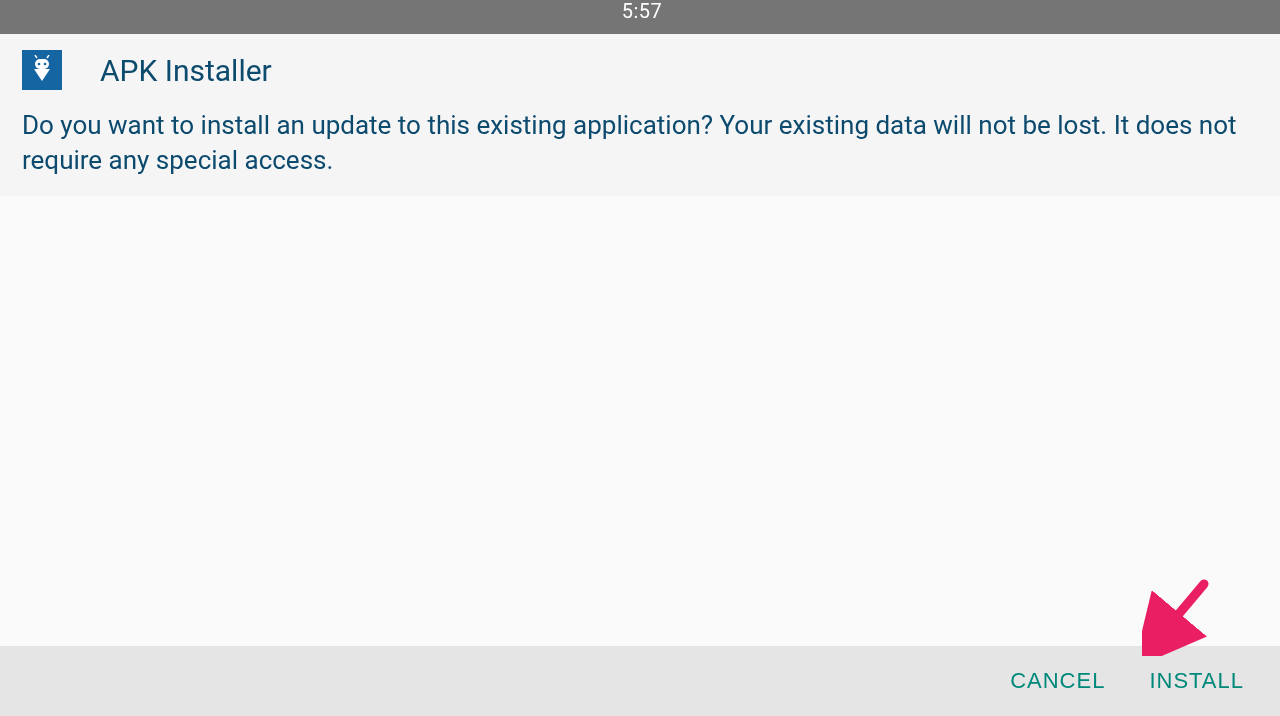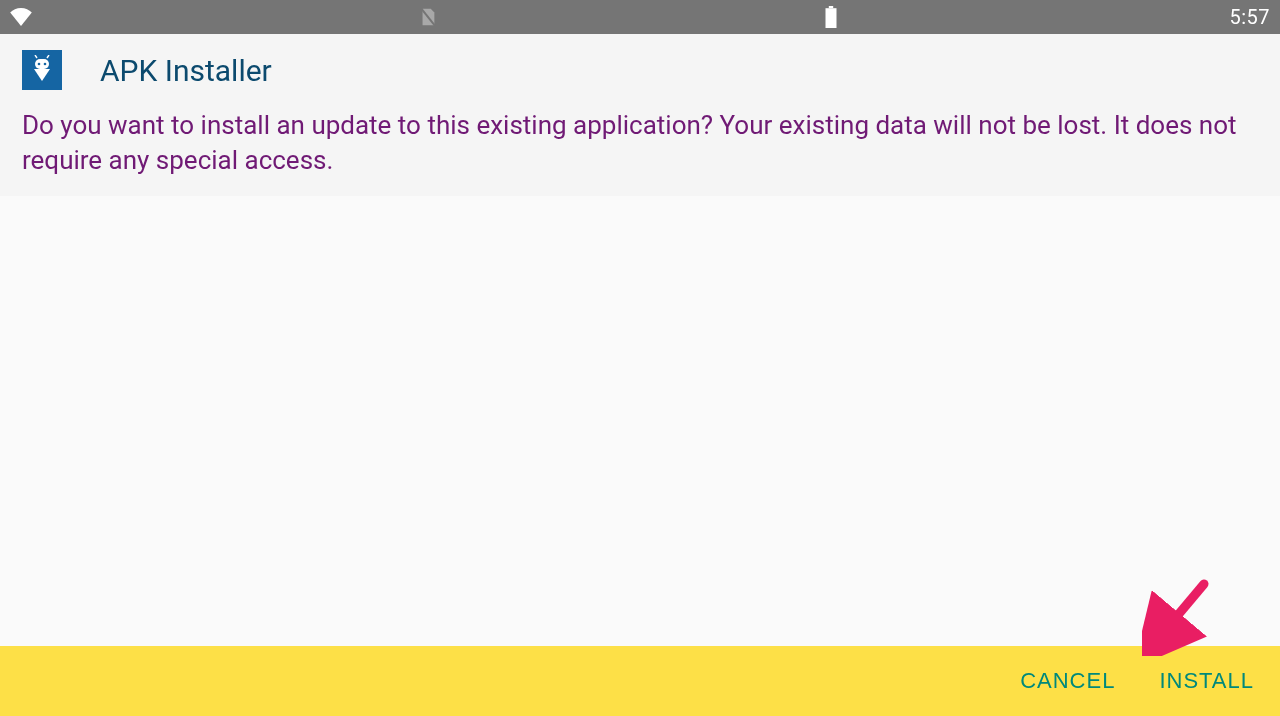--- a/index.html
+++ b/index.html
@@ -3,24 +3,25 @@
 <meta charset="utf-8">
 <style>
   * { margin: 0; padding: 0; box-sizing: border-box; }
   html, body { width: 1280px; height: 716px; overflow: hidden; font-family: Roboto, "Helvetica Neue", Arial, sans-serif; background: #fafafa; }
   .statusbar {
     width: 100%;
     height: 34px;
     background: #757575;
     display: flex;
     align-items: center;
-    justify-content: space-between;
+    justify-content: flex-end;
     padding: 11px 10px;
     color: #ffffff;
     gap: 6px;
+    flex-direction: column;
   }
   .statusbar .clock { font-size: 20px; font-weight: 400; letter-spacing: 0.5px; margin-left: 4px; }
   .statusbar svg { display: block; }
   .header {
     background: #f5f5f5;
     padding: 16px 22px 18px 22px;
   }
   .title-row {
     display: flex;
     align-items: center;
@@ -36,40 +37,40 @@
     justify-content: center;
     flex-shrink: 0;
   }
   .app-title {
     font-size: 30px;
     color: #0c4a6e;
     font-weight: 400;
   }
   .message {
     font-size: 26px;
-    color: #701a75;
+    color: #0c4a6e;
     line-height: 1.35;
     font-weight: 400;
   }
   .content {
     background: #fafafa;
     height: calc(716px - 34px - 178px - 70px);
   }
   .footer {
     position: absolute;
     bottom: 0;
     left: 0;
     right: 0;
     height: 70px;
     display: flex;
     align-items: center;
     justify-content: flex-end;
-    padding: 0 26px;
+    padding: 0 36px;
     gap: 44px;
-    background: #fde047;
+    background: #e5e5e5;
   }
   .flat-btn {
     font-size: 22px;
     font-weight: 500;
     letter-spacing: 1px;
     color: #00897b;
     background: transparent;
     border: none;
     cursor: pointer;
     text-transform: uppercase;

